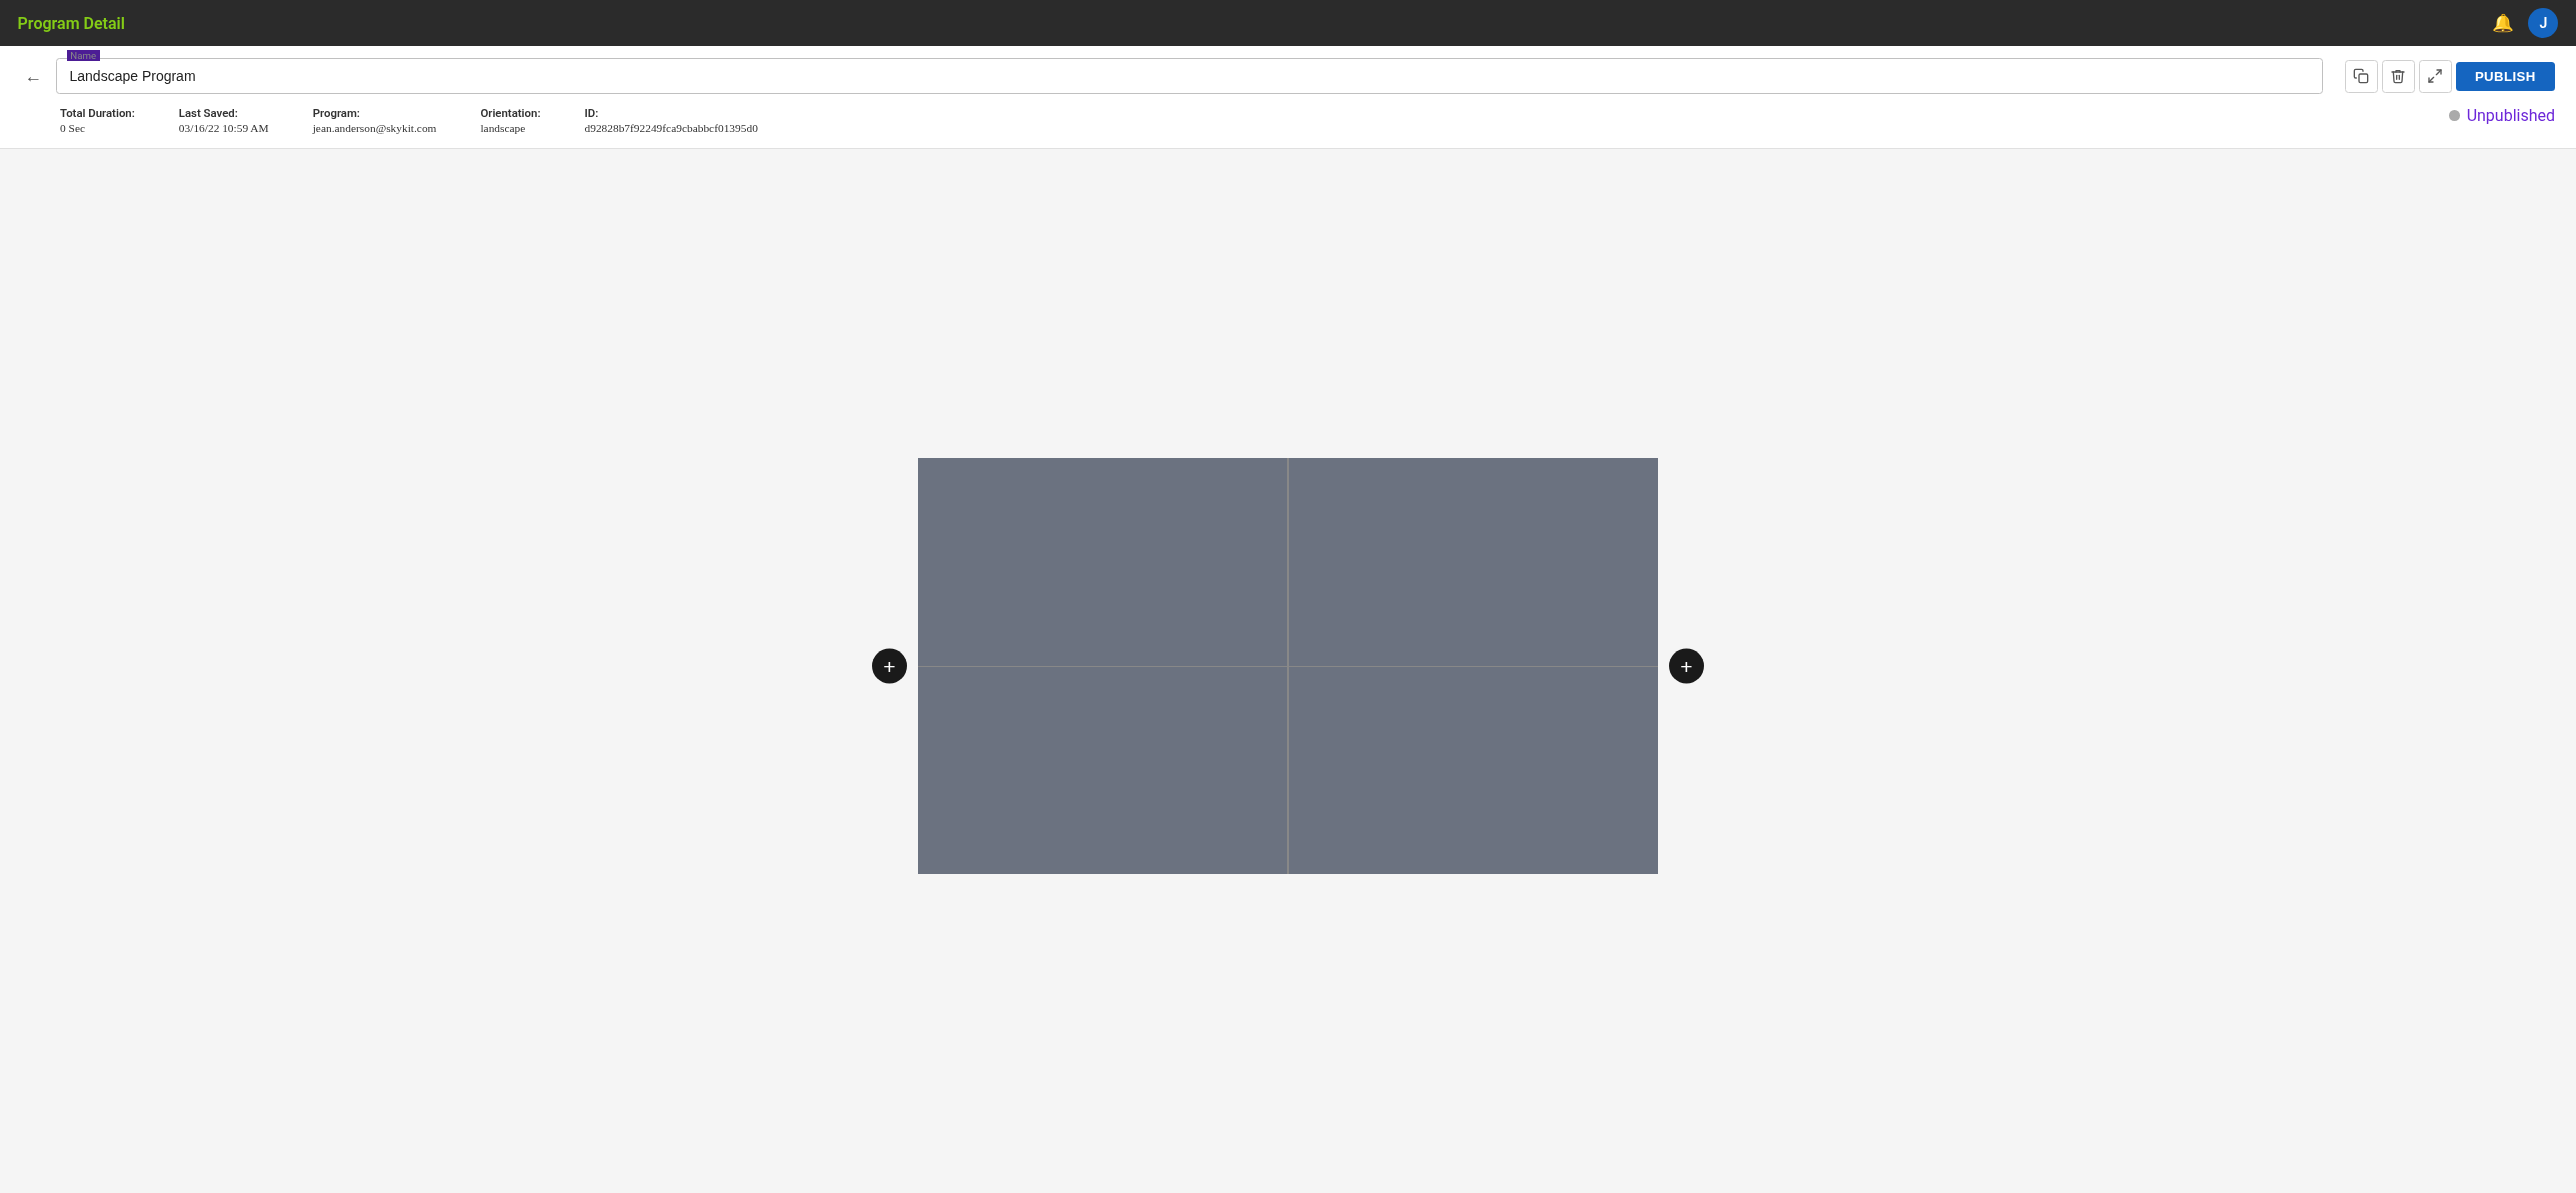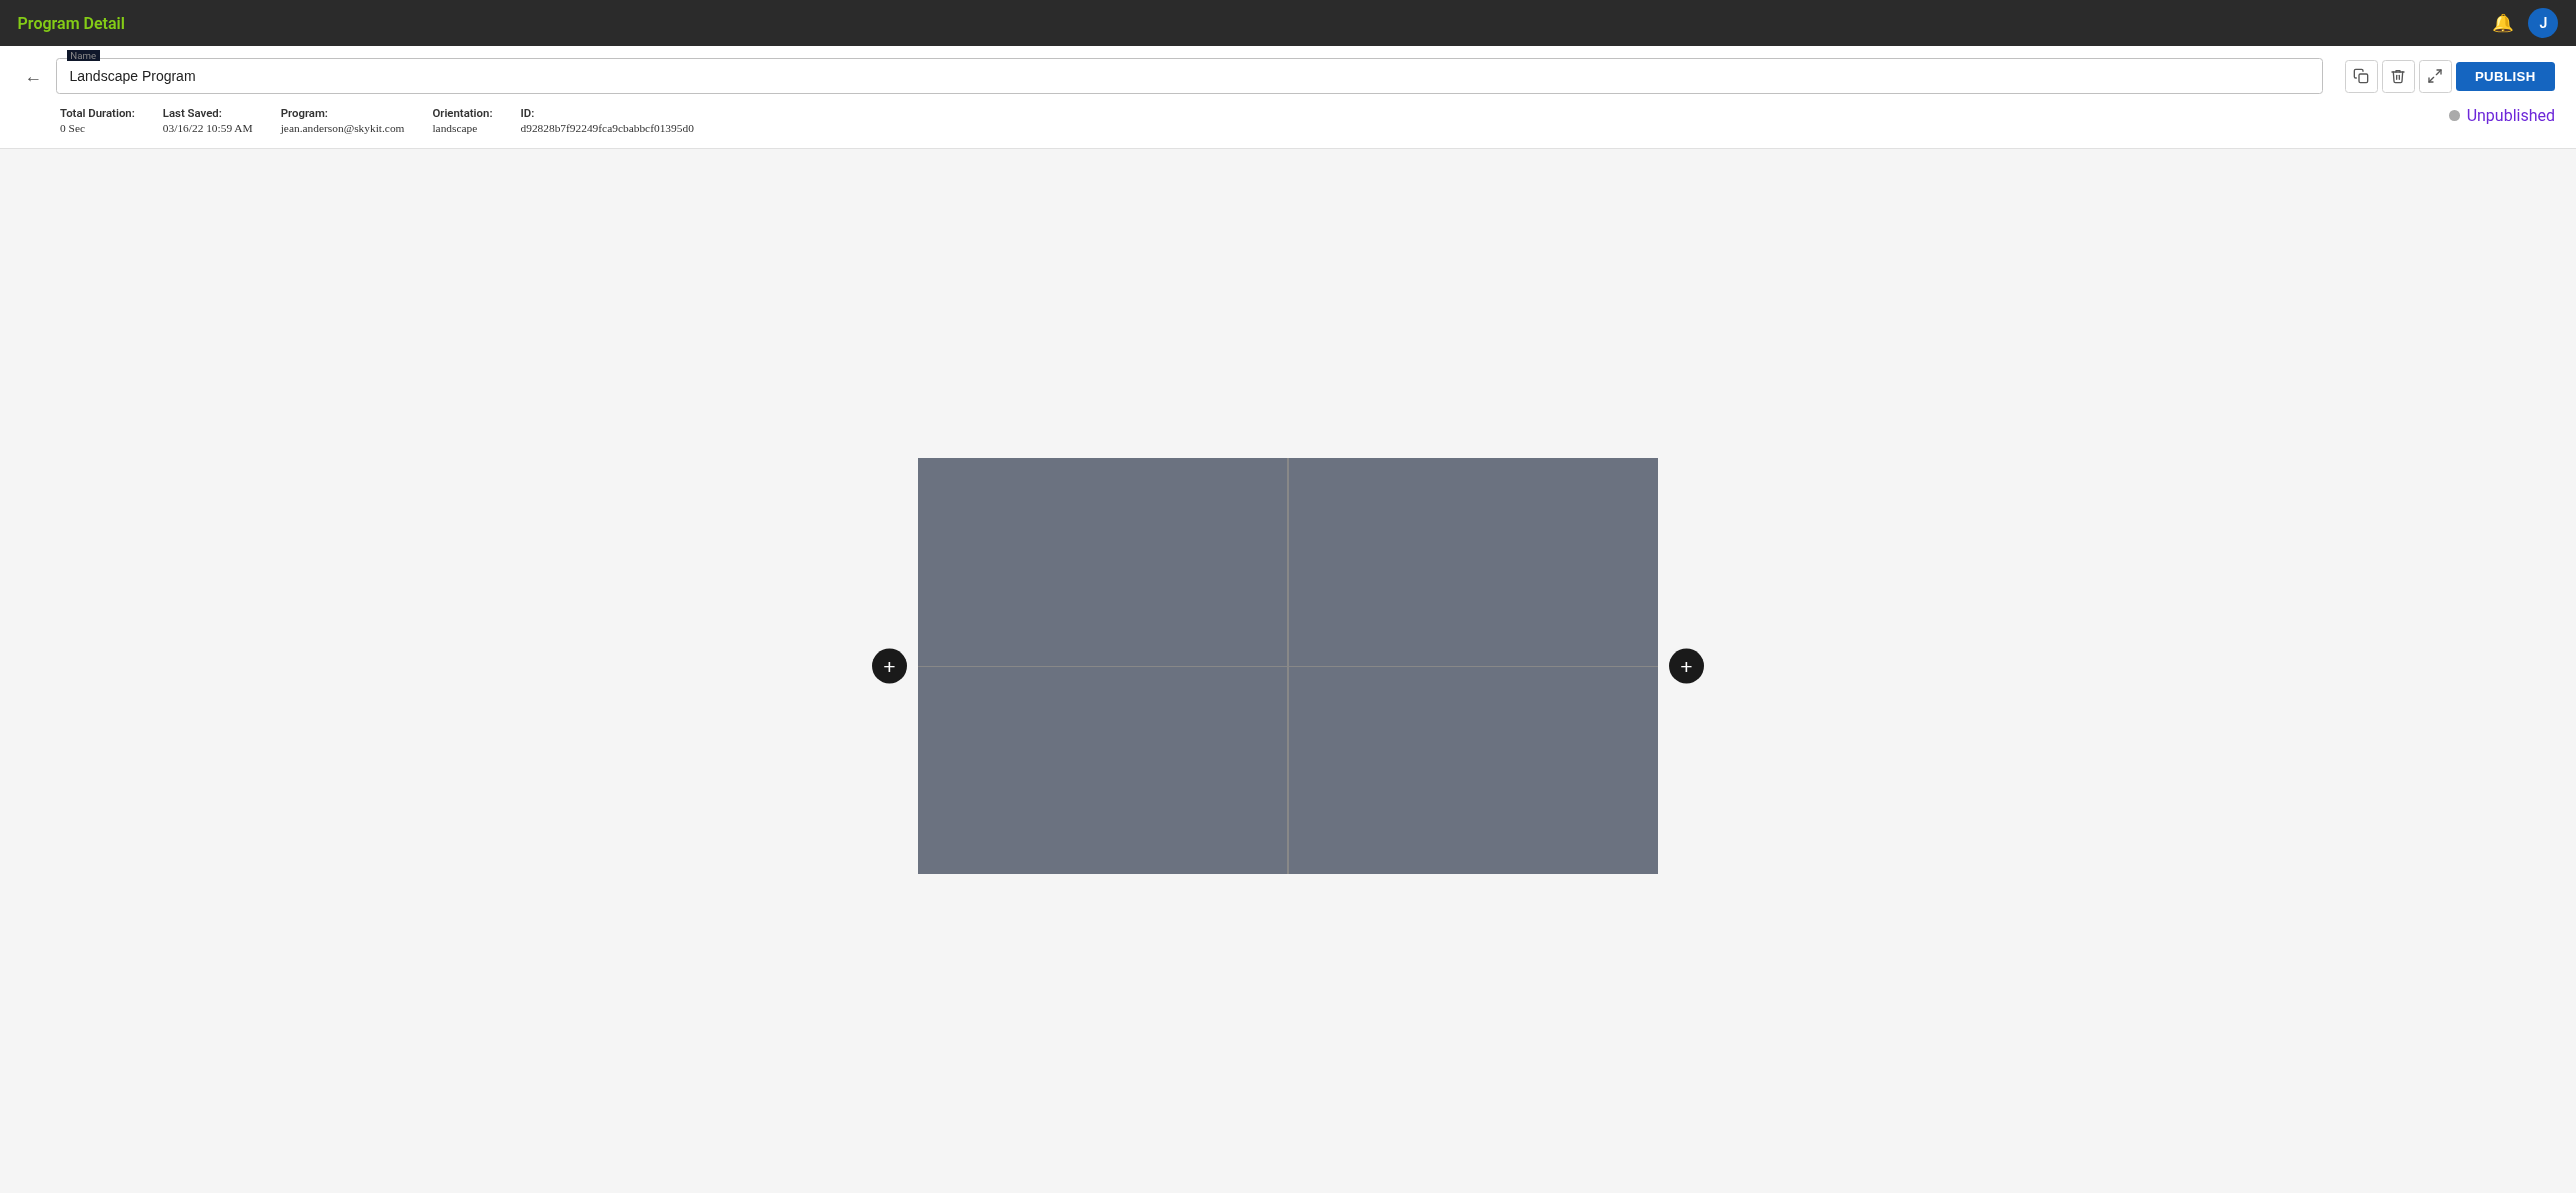--- a/index.html
+++ b/index.html
@@ -84,21 +84,21 @@
 
     .name-field-wrapper {
       flex: 1;
       position: relative;
     }
 
     .name-field-label {
       position: absolute;
       top: -8px;
       left: 10.6px;
-      background: #0f172a;
+      background: #4c1d95;
       font-size: 9.7px;
       color: #888;
       padding: 0 3.5px;
     }
 
     .name-field {
       width: 100%;
       border: 0.9px solid #c0c0c0;
       border-radius: 3.5px;
       padding: 8.8px 12.3px;
@@ -137,21 +137,21 @@
       font-size: 13.2px;
       font-weight: 600;
       cursor: pointer;
       letter-spacing: 0.4px;
     }
 
     
     .meta-row {
       display: flex;
       align-items: flex-start;
-      gap: 28px;
+      gap: 44px;
       padding-left: 39px;
     }
 
     .meta-item {
       display: flex;
       flex-direction: column;
       gap: 1.8px;
     }
 
     .meta-label {

